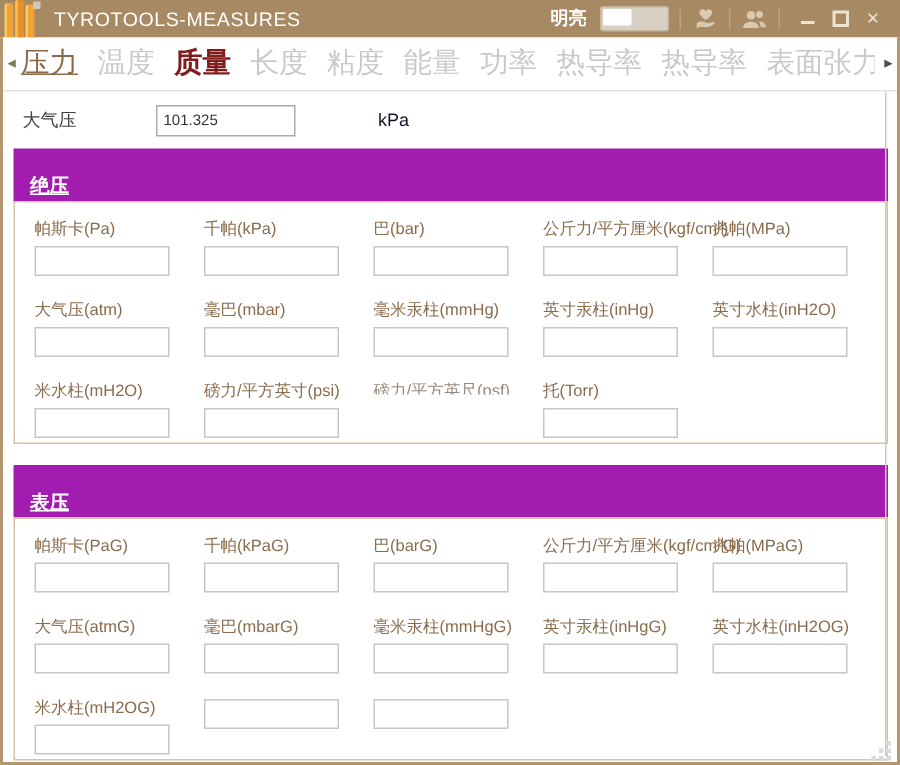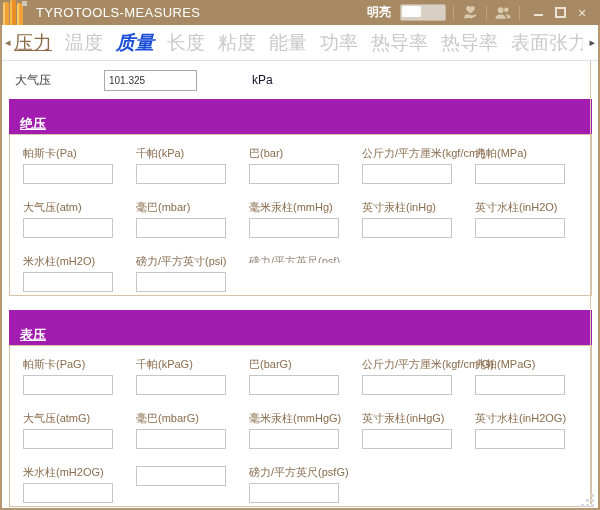--- a/index.html
+++ b/index.html
@@ -31,21 +31,21 @@
   .frame-left{left:0;} .frame-right{right:0;}
   .frame-bottom{position:absolute;left:0;bottom:0;width:600px;height:2px;background:#b49671;}
   .content{position:absolute;top:25px;left:2px;right:2px;bottom:2px;overflow:hidden;background:#fff;}
   .gutter{position:absolute;top:36px;bottom:4px;right:7px;width:1px;background:#d8c7ab;}
 
   
   .tabbar{position:relative;height:35px;border-bottom:1px solid #e2e2e2;}
   .tabstrip{position:absolute;left:12px;right:15px;top:0;bottom:0;display:flex;gap:13px;overflow:hidden;align-items:center;white-space:nowrap;}
   .tab{font-size:19px;line-height:35px;flex:none;cursor:pointer;}
   .tab.selected{color:#8b6a48;text-decoration:underline;}
-  .tab.hover{color:#1d4ed8;font-weight:bold;font-style:italic;}
+  .tab.hover{color:#7f1d1d;font-weight:bold;}
   .tab.normal{color:#c9c9c9;}
   .tab-scroll-left{position:absolute;left:3px;top:0;height:35px;line-height:35px;font-size:11px;color:#8b7355;cursor:pointer;}
   .tab-scroll-right{position:absolute;right:3px;top:0;height:35px;line-height:35px;font-size:11px;color:#4f4f4f;cursor:pointer;}
 
   
   .atm-row{height:38px;display:flex;align-items:center;padding-left:13px;font-size:12px;color:#404040;gap:41px;}
   .atm-input{width:83px;height:17px;border:1px solid #ababab;margin:0 14px 0 12px;font-size:10px;padding:1px 4px;color:#333;font-family:inherit;}
   .atm-unit{font-weight:normal;color:#0f172a;}
 
   
@@ -194,20 +194,24 @@
                 <div class="field-label">米水柱(mH2O)</div>
                 <input class="field-input" style="">
               </div>
               <div class="field">
                 <div class="field-label">磅力/平方英寸(psi)</div>
                 <input class="field-input" style="">
               </div>
               <div class="field">
                 <div class="field-label clipped">磅力/平方英尺(psf)</div>
               </div>
+              <div class="field">
+                <div class="field-label">托(Torr)</div>
+                <input class="field-input" style="">
+              </div>
             </div>
           </div>
         </div>
         <div class="section">
           <div class="sec-header">表压</div>
           <div class="panel">
             <div class="grid-row">
               <div class="field">
                 <div class="field-label">帕斯卡(PaG)</div>
                 <input class="field-input" style="">
@@ -253,21 +257,20 @@
             </div>
             <div class="grid-row">
               <div class="field">
                 <div class="field-label">米水柱(mH2OG)</div>
                 <input class="field-input" style="">
               </div>
               <div class="field">
                 <input class="field-input" style="">
               </div>
               <div class="field">
-                <div class="field-label">磅力/平方英尺(psfG)</div>
                 <input class="field-input" style="">
               </div>
             </div>
           </div>
         </div>
       </div>
 
     <div class="gutter"></div>
   </div>
 

